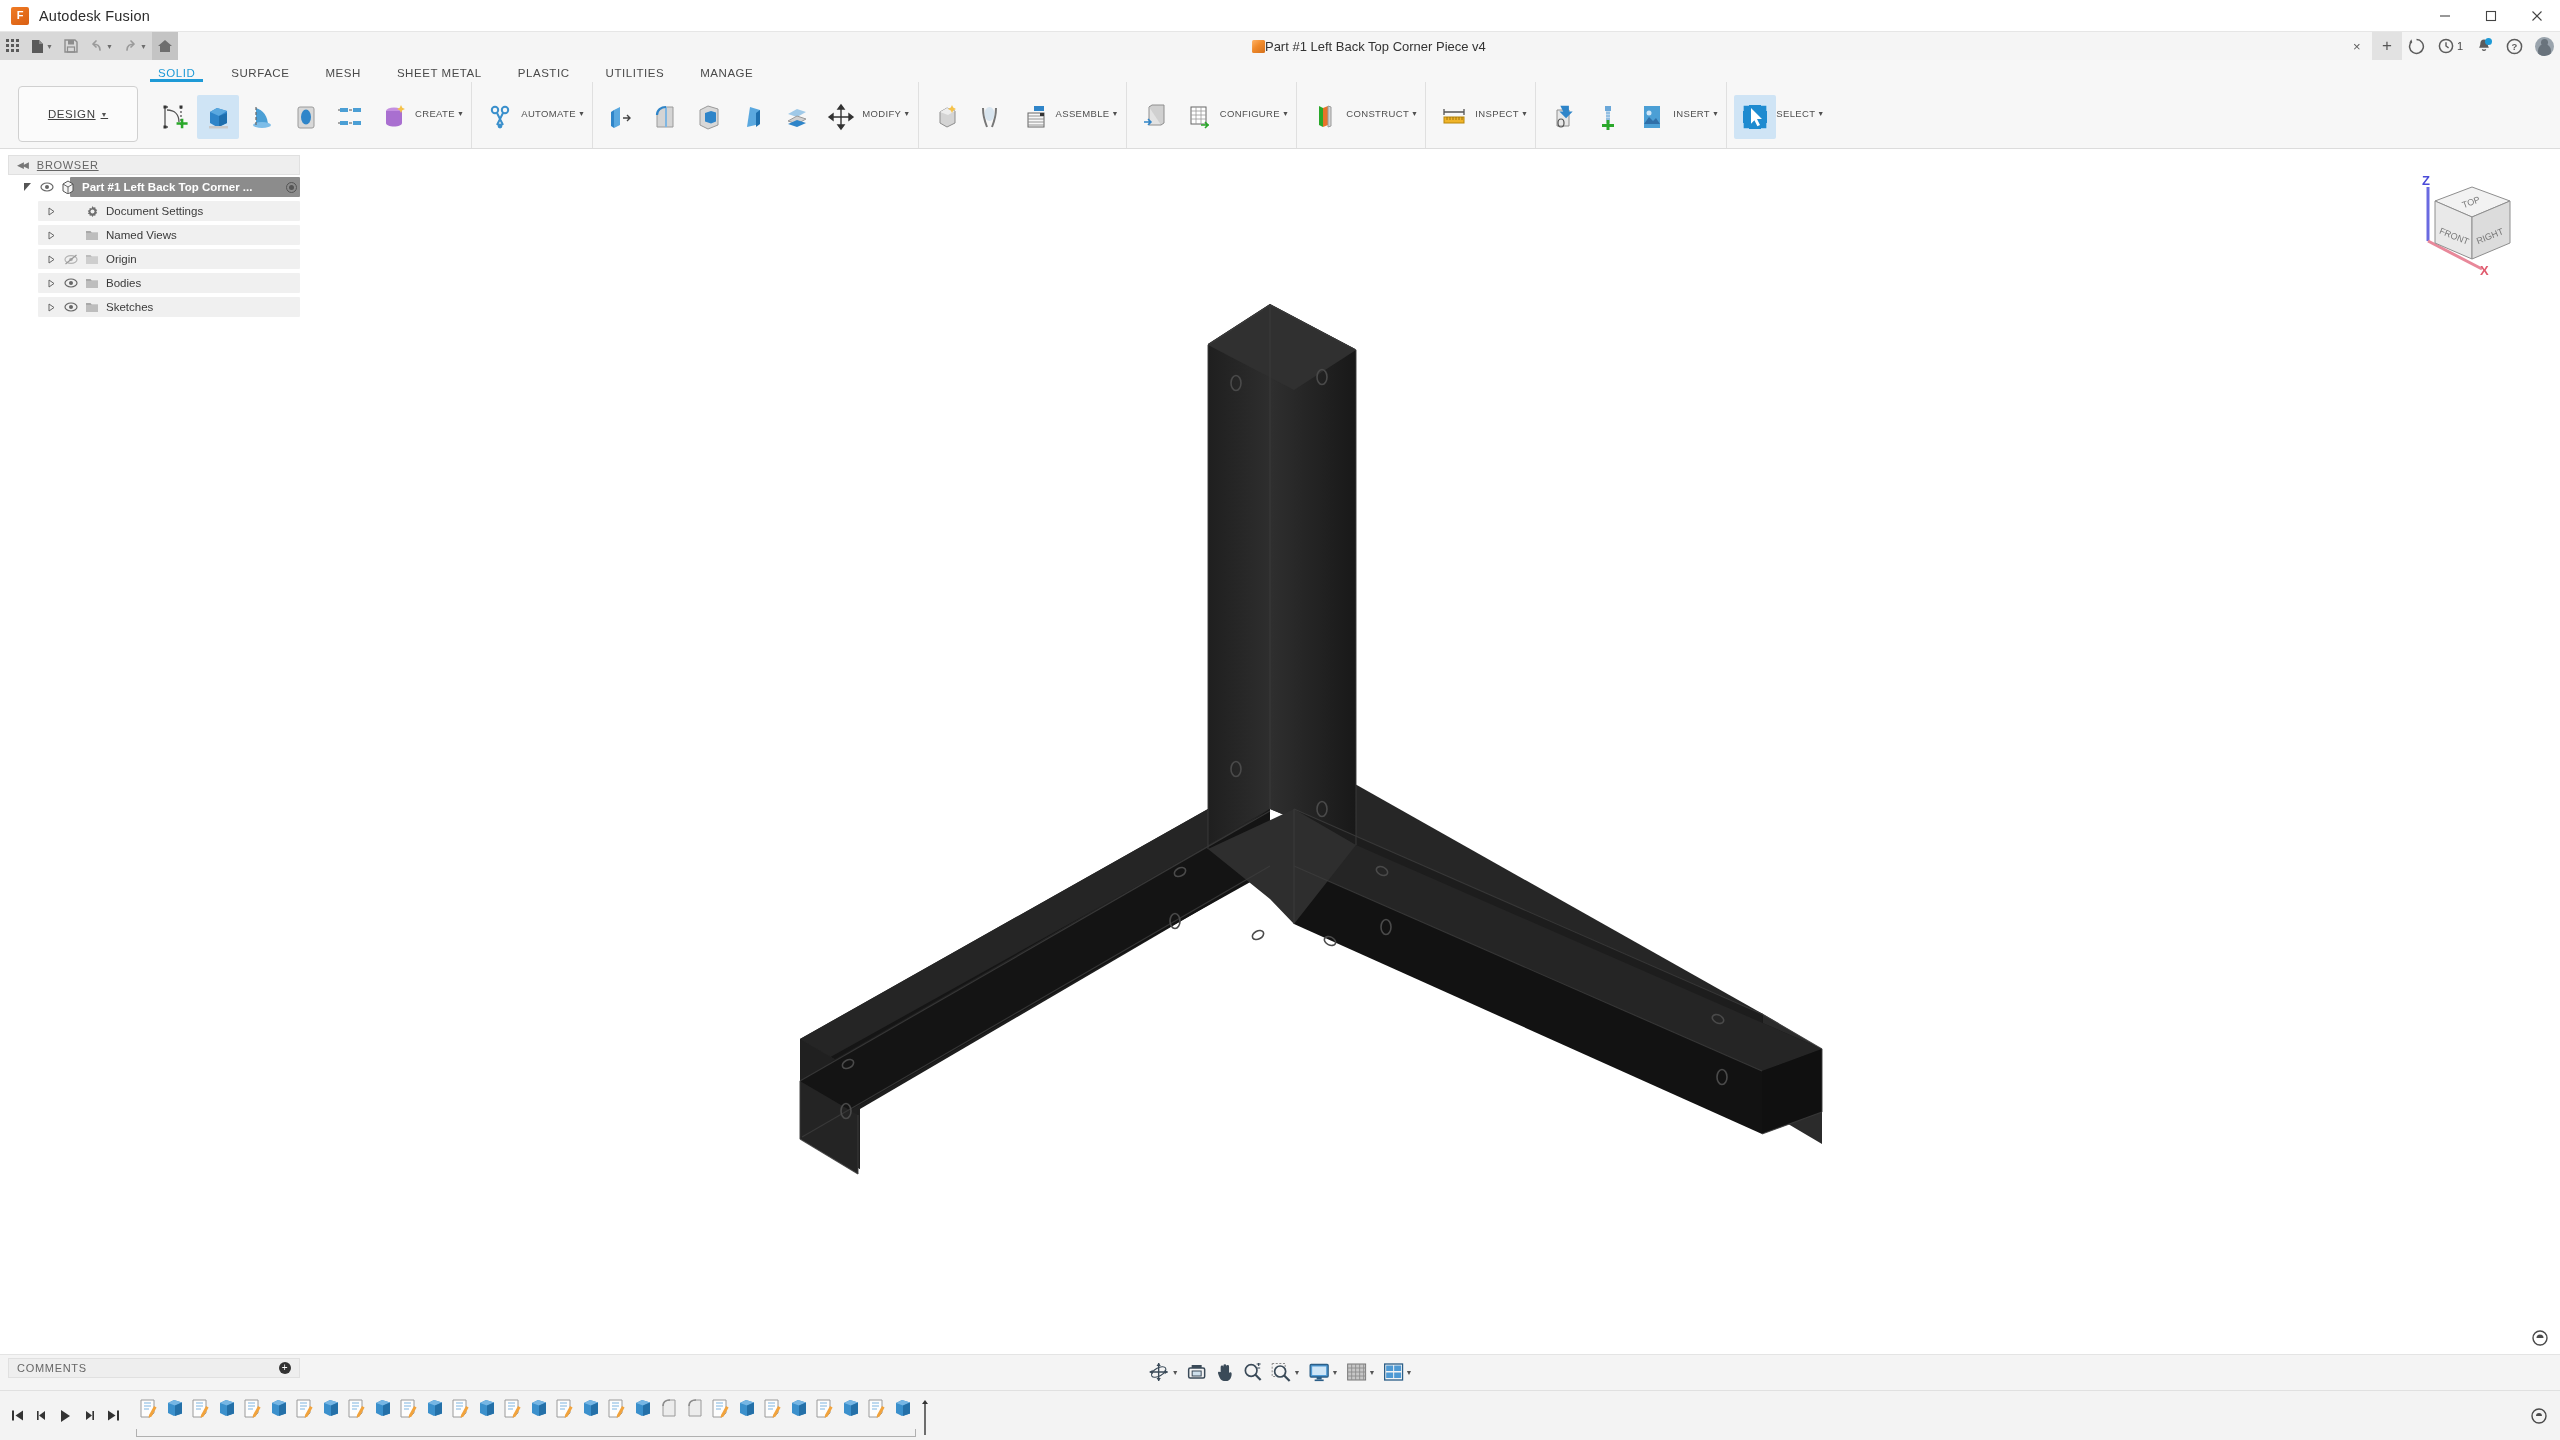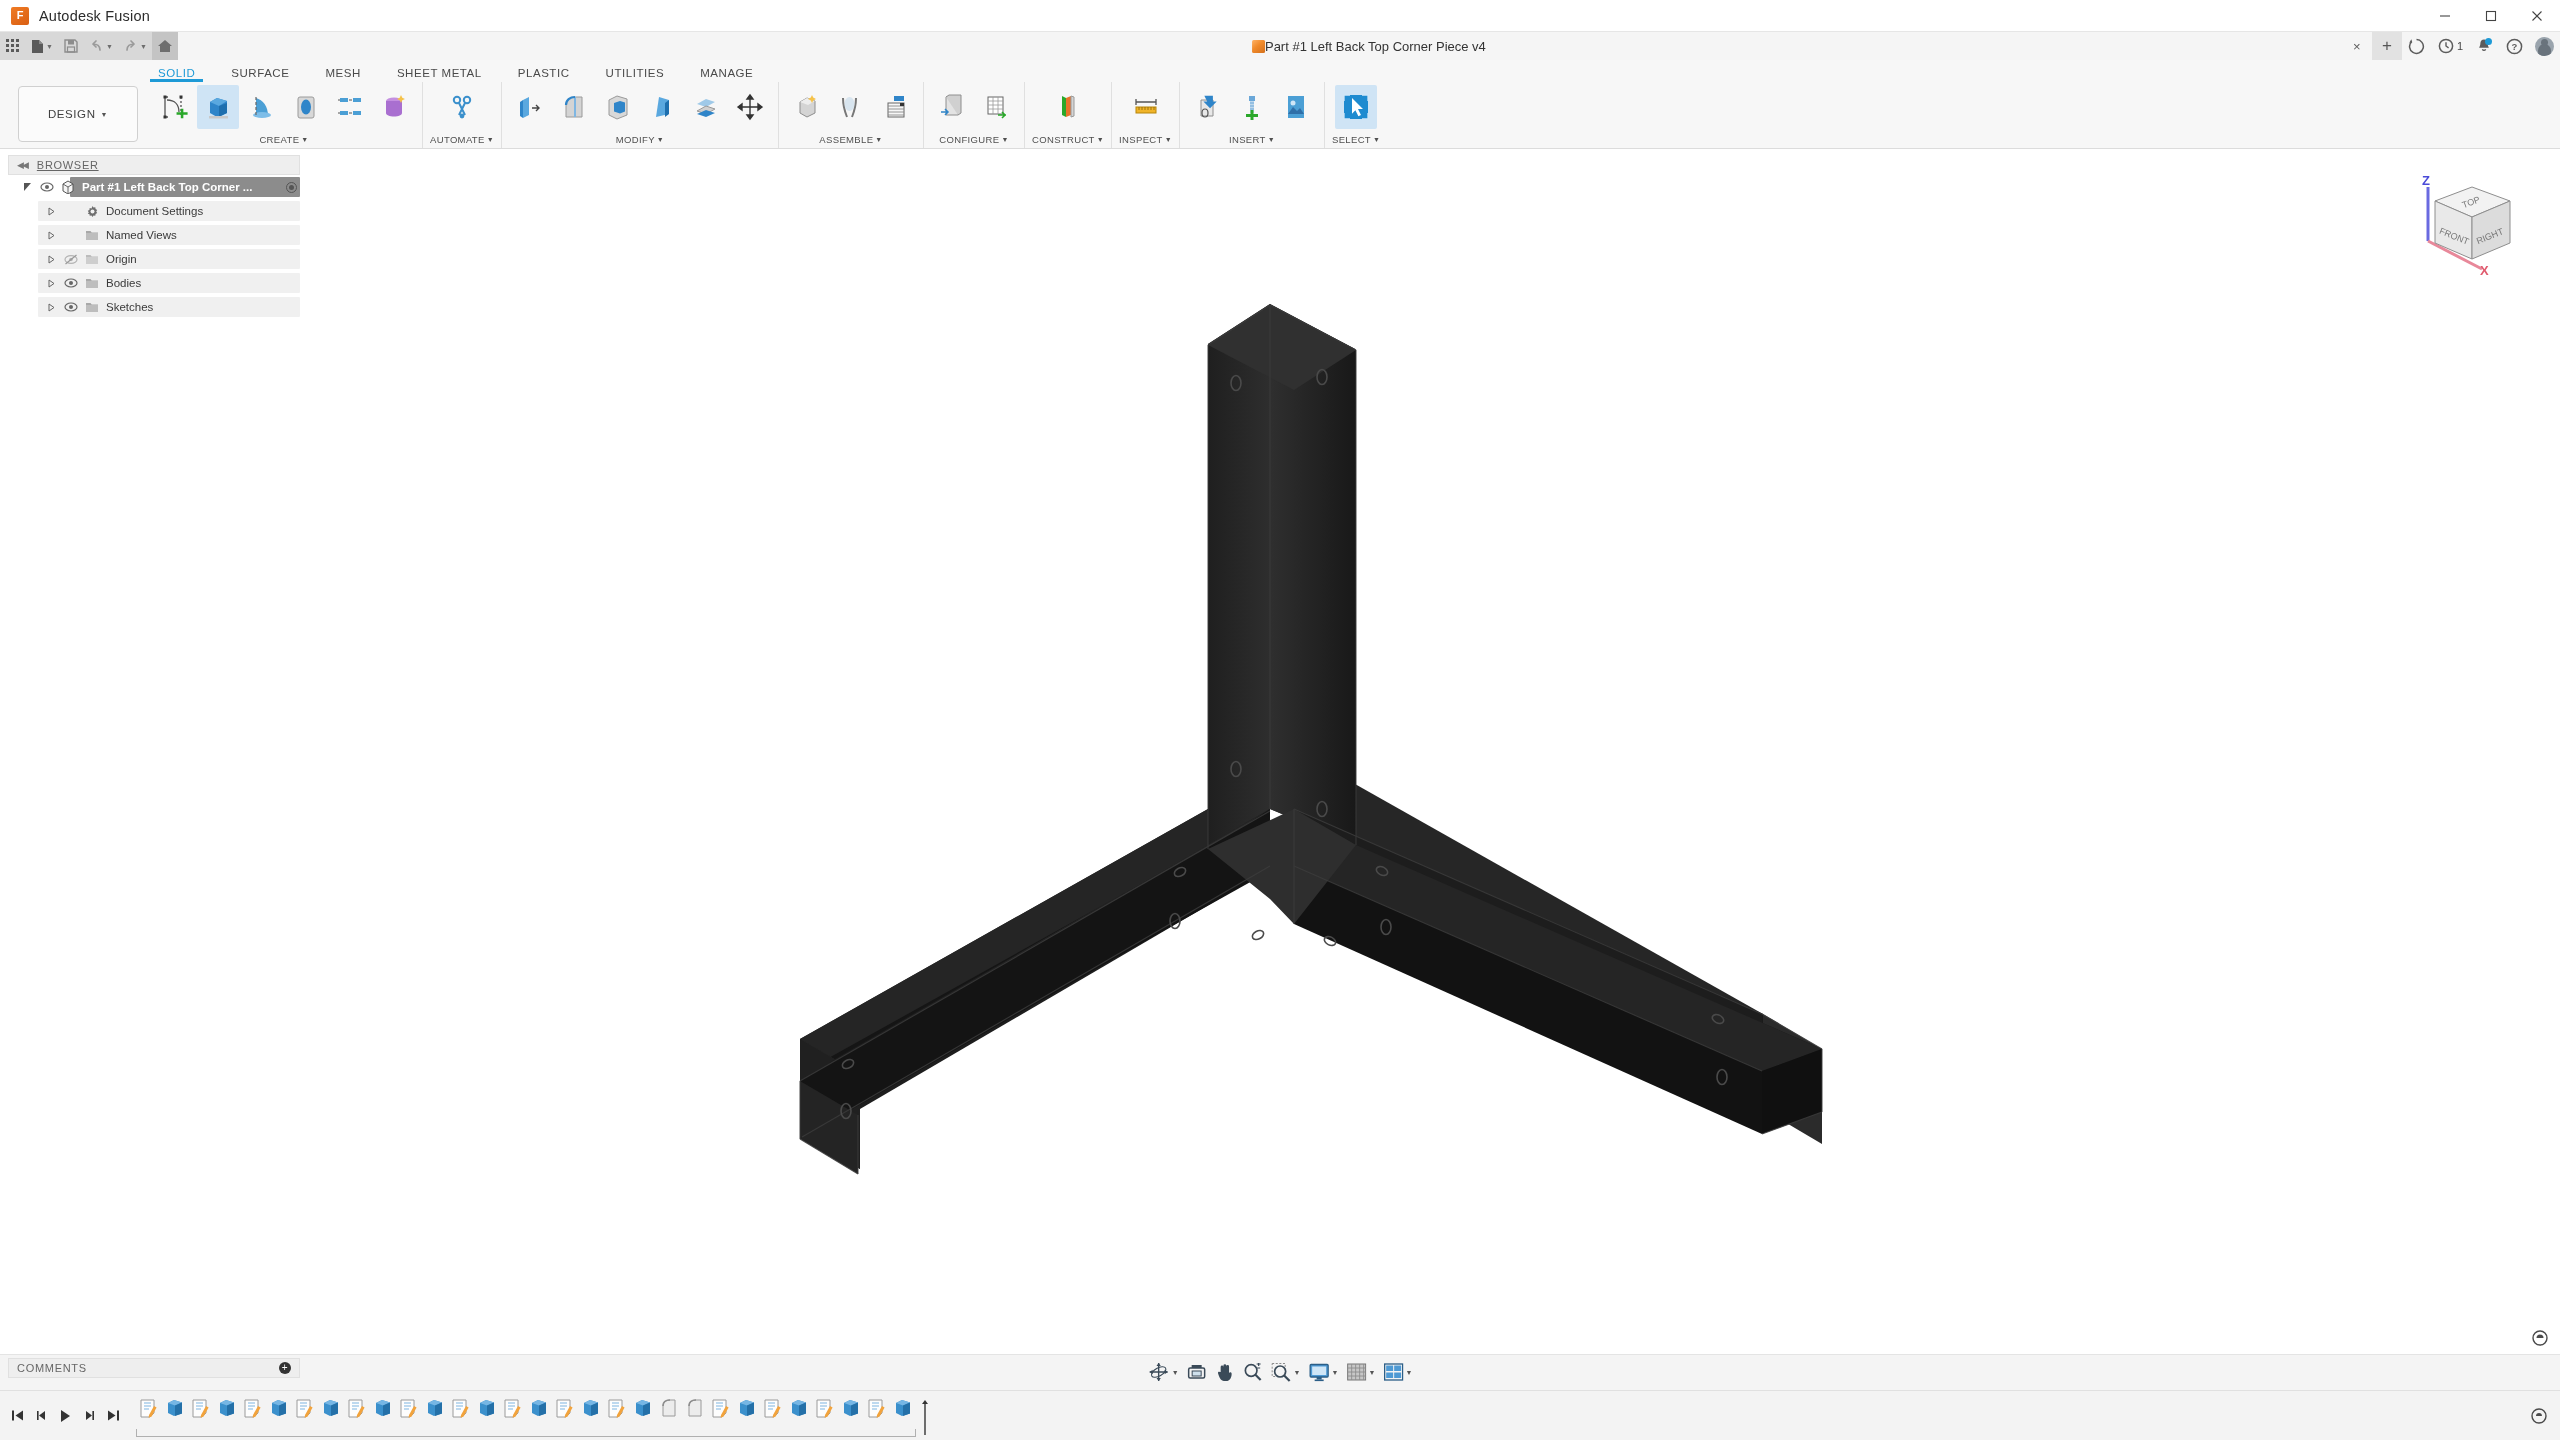--- a/index.html
+++ b/index.html
@@ -101,24 +101,24 @@
   .rtab.active::after {
     content: ""; position: absolute; left: 10px; right: 10px; bottom: 0;
     height: 3px; background: #1e9ad6;
   }
 
   #ribbon-body { display: flex; align-items: stretch; height: 66px; }
   #design-switch {
     width: 120px; margin: 4px 8px 6px 18px;
     border: 1px solid #d0d0d0; border-radius: 4px; background: #fbfbfb;
     display: flex; align-items: center; justify-content: center;
-    font-size: 11.5px; color: #404040; letter-spacing: .6px; gap: 5px;
+    font-size: 11.5px; color: #404040; letter-spacing: .6px; gap: 5px; text-decoration: underline;
   }
   .panel {
-    display: flex; flex-direction: column; align-items: center;
+    display: flex; flex-direction: row; align-items: center;
     border-right: 1px solid #e0e0e0; padding: 0 7px;
   }
   .panel:last-child { border-right: none; }
   .panel-icons { display: flex; align-items: flex-start; gap: 2px; flex: 1; padding-top: 3px; }
   .panel-label {
     font-size: 9.5px; color: #4f4f4f; letter-spacing: .35px;
     padding-bottom: 3px; display: flex; align-items: center; gap: 2px;
     white-space: nowrap;
   }
   .tool {

